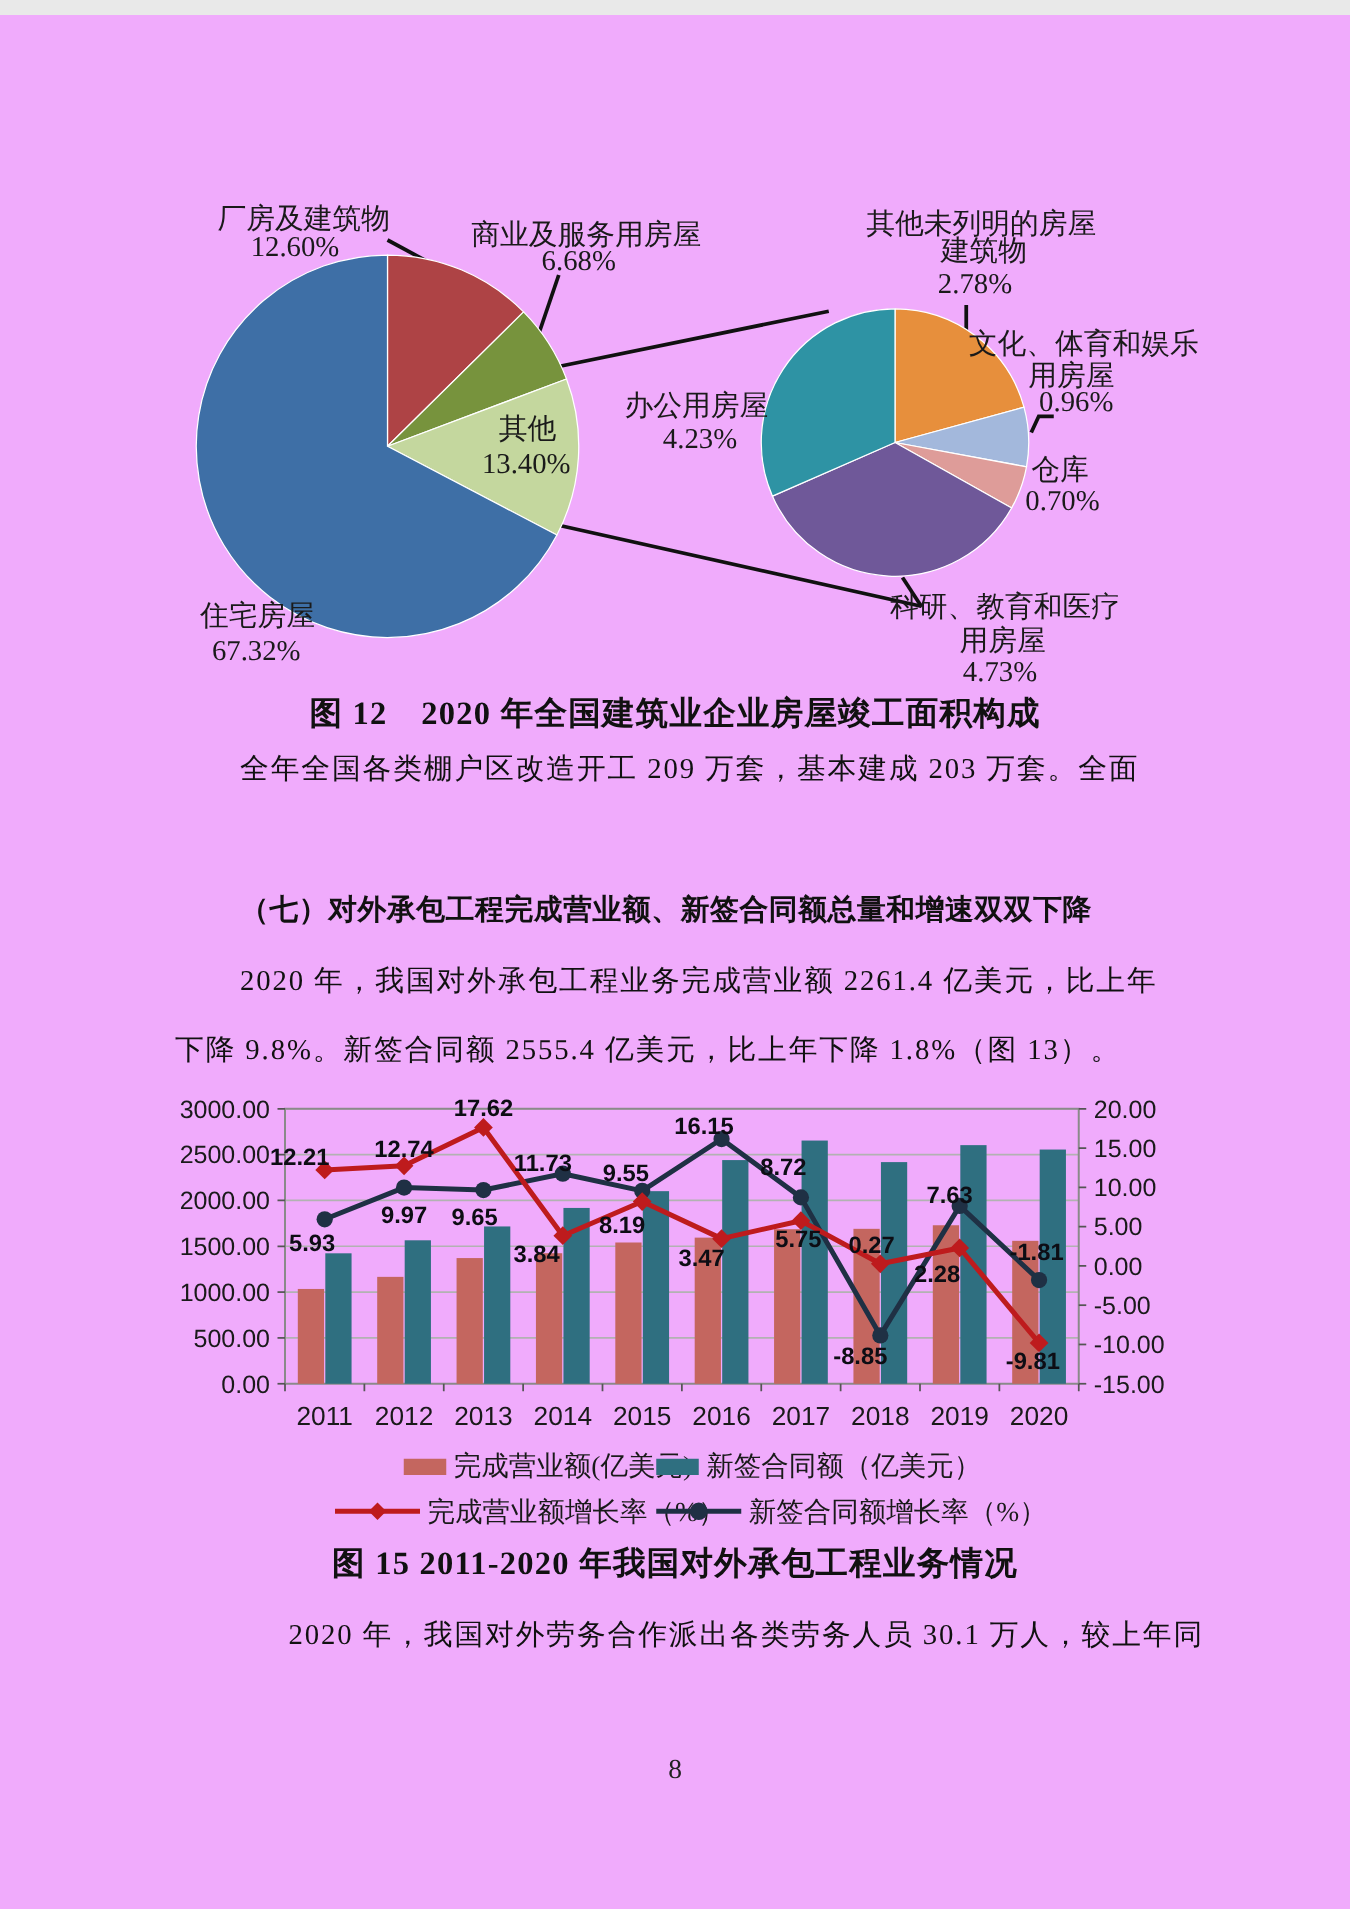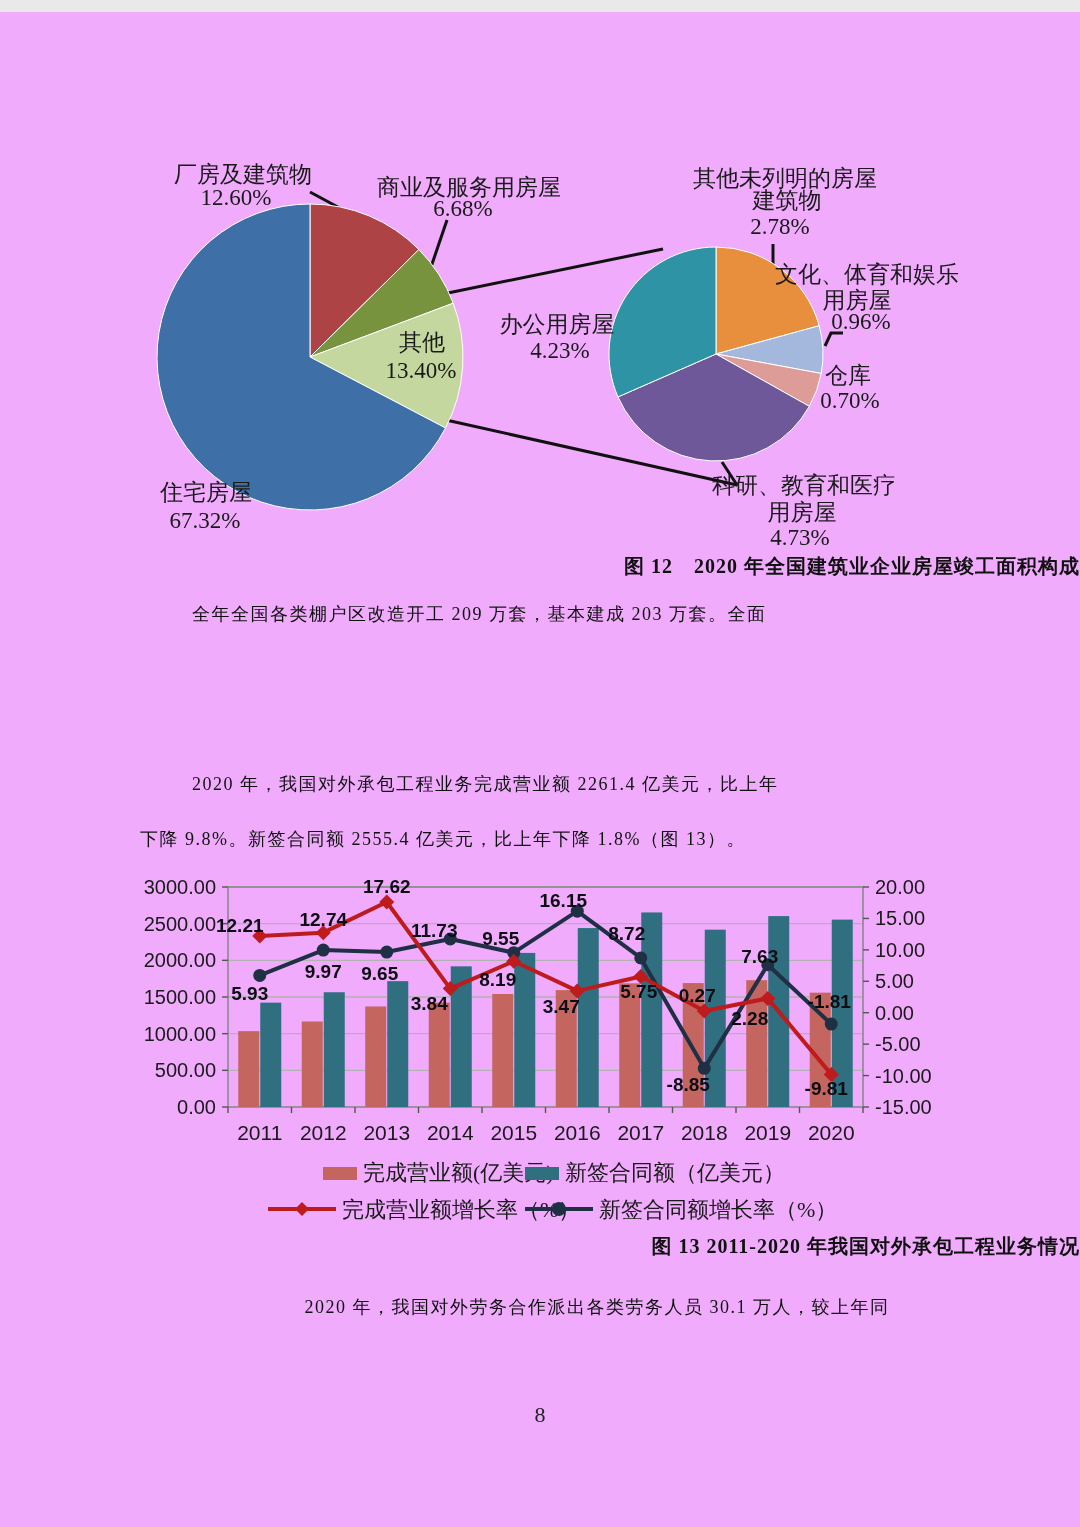--- a/index.html
+++ b/index.html
@@ -5,27 +5,27 @@
   html,body{margin:0;padding:0;background:#e9e9e9;}
   .page{
     position:relative;width:1080px;height:1527px;background:#f0abfc;
     margin:12px auto;overflow:hidden;
     font-family:"Liberation Serif","DejaVu Serif",serif;color:#1a1a1a;
   }
   .fig-svg{position:absolute;left:0;top:0;}
   #fig12-wrap{position:absolute;left:130px;top:130px;width:830px;height:420px;}
   #fig13-wrap{position:absolute;left:140px;top:858px;width:820px;height:360px;}
   .caption{
-    position:absolute;left:0;width:1080px;text-align:right;
-    font-weight:bold;font-size:20px;letter-spacing:1px;color:#111;
+    position:absolute;left:0;width:1080px;text-align:center;
+    font-weight:bold;font-size:26px;letter-spacing:1px;color:#111;
   }
   #caption12{top:541px;}
   #caption13{top:1221px;}
   .bodyline{
-    position:absolute;left:140px;width:810px;font-size:18px;line-height:33px;
+    position:absolute;left:140px;width:810px;font-size:23px;line-height:33px;
     letter-spacing:1.5px;color:#111;white-space:nowrap;
   }
   .indent{padding-left:52px;}
   #p1l1{top:586px;}
   #p1l2{top:641px;}
   #heading7{top:699px;font-weight:bold;letter-spacing:0.5px;}
   #p2l1{top:756px;}
   #p2l2{top:811px;}
   #p3l1{top:1279px;text-align:center;}
   #p3l2{top:1334px;}
@@ -84,20 +84,21 @@
           <text x="672" y="378" text-anchor="middle" fill="#1a1a1a" font-size="23" font-family="&quot;Liberation Serif&quot;,&quot;DejaVu Serif&quot;,serif">用房屋</text>
           <text x="670" y="403" text-anchor="middle" fill="#1a1a1a" font-size="23" font-family="&quot;Liberation Serif&quot;,&quot;DejaVu Serif&quot;,serif">4.73%</text>
         </g>
       </svg>
   </div>
 
   <div id="caption12" class="caption">图 12　2020 年全国建筑业企业房屋竣工面积构成</div>
 
   <div id="p1l1" class="bodyline indent">全年全国各类棚户区改造开工 209 万套，基本建成 203 万套。全面</div>
 
+  <div id="heading7" class="bodyline indent">（七）对外承包工程完成营业额、新签合同额总量和增速双双下降</div>
 
   <div id="p2l1" class="bodyline indent">2020 年，我国对外承包工程业务完成营业额 2261.4 亿美元，比上年</div>
   <div id="p2l2" class="bodyline">下降 9.8%。新签合同额 2555.4 亿美元，比上年下降 1.8%（图 13）。</div>
 
   <div id="fig13-wrap">
     <svg id="fig13" class="fig-svg" width="820" height="360" viewBox="0 0 820 360">
         <g>
           <g>
             <line x1="88" x2="723" y1="200.33333333333334" y2="200.33333333333334" stroke="#b2b2b2" stroke-width="1.3"></line>
             <line x1="88" x2="723" y1="163.66666666666669" y2="163.66666666666669" stroke="#b2b2b2" stroke-width="1.3"></line>
@@ -237,18 +238,18 @@
             <path d="M 162 332 L 169 339 L 162 346 L 155 339 Z" fill="#BE1B1D"></path>
             <text x="202" y="347" font-size="22" font-family="&quot;Liberation Serif&quot;,&quot;DejaVu Serif&quot;,serif" fill="#1a1a1a">完成营业额增长率（%）</text>
             <line x1="385" x2="453" y1="339" y2="339" stroke="#1F3044" stroke-width="4"></line>
             <circle cx="419" cy="339" r="7" fill="#1F3044"></circle>
             <text x="459" y="347" font-size="22" font-family="&quot;Liberation Serif&quot;,&quot;DejaVu Serif&quot;,serif" fill="#1a1a1a">新签合同额增长率（%）</text>
           </g>
         </g>
       </svg>
   </div>
 
-  <div id="caption13" class="caption">图 13 2011-2020 年我国对外承包工程业务情况</div>
+  <div id="caption13" class="caption">图 15 2011-2020 年我国对外承包工程业务情况</div>
 
   <div id="p3l1" class="bodyline indent">2020 年，我国对外劳务合作派出各类劳务人员 30.1 万人，较上年同</div>
 
   <div id="pagenum">8</div>
 </div>
 
 </body></html>

